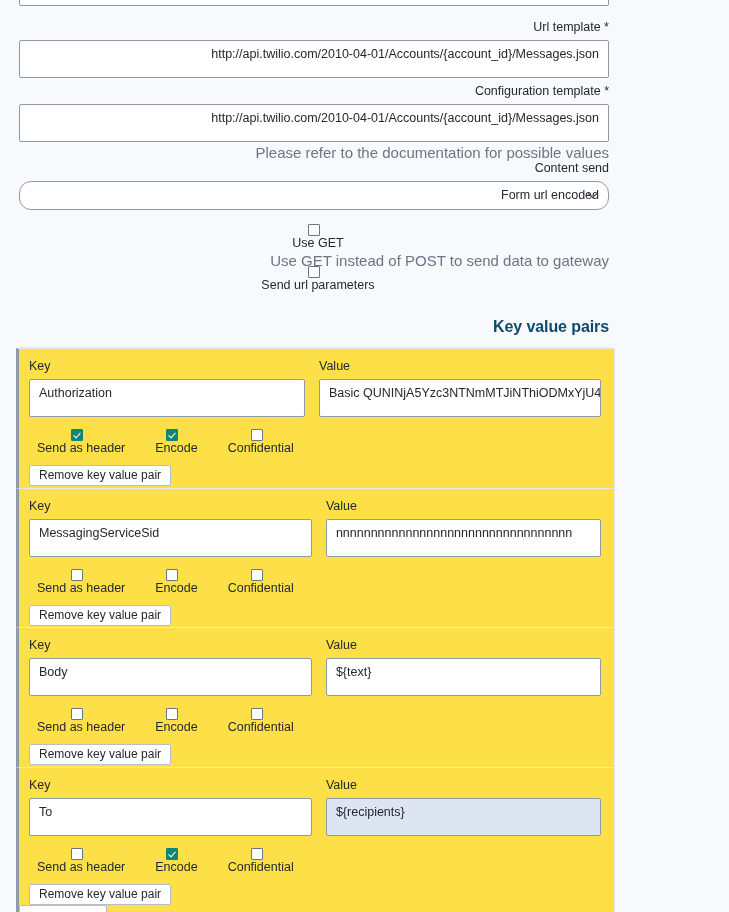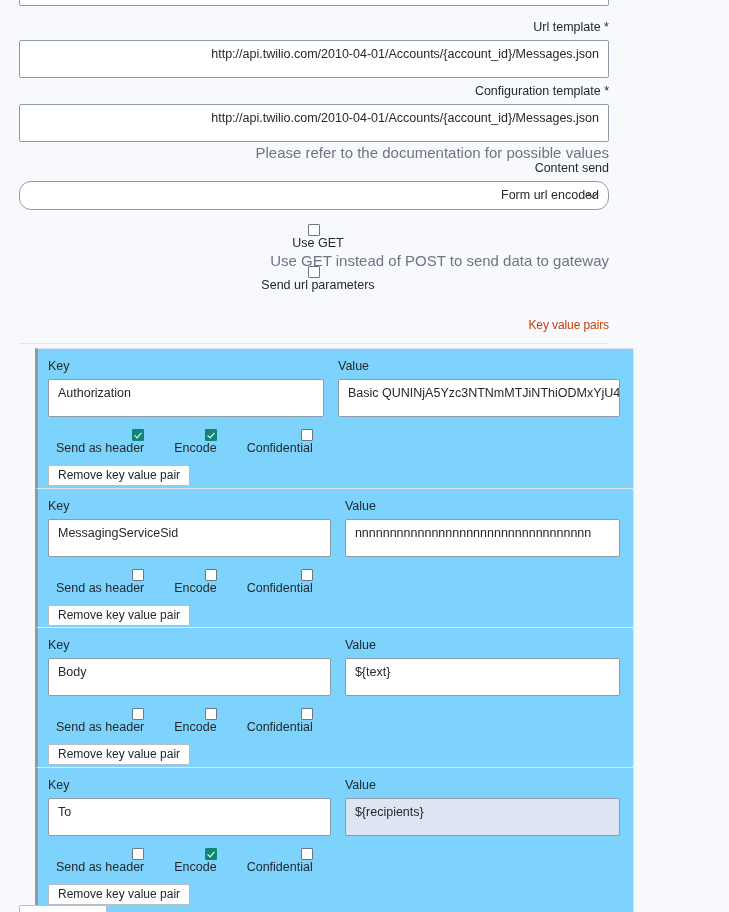--- a/index.html
+++ b/index.html
@@ -118,49 +118,49 @@
   }
   .cb-label {
     font-size: 12.5px;
     color: #23292f;
     margin-left: 8px;
     white-space: nowrap;
   }
 
   
   .section-title {
-    font-size: 12px;
-    font-weight: normal;
-    color: #c2410c;
+    font-size: 16px;
+    font-weight: bold;
+    color: #0c4a6e;
     letter-spacing: -0.1px;
   }
   .section-rule {
     border-top: 1px solid #e3e6ec;
     width: 100%;
   }
 
   
   .kv-card {
     position: absolute;
-    left: 35px;
+    left: 16px;
     width: 599px;
-    background: #7dd3fc;
+    background: #fde047;
     border: 1px solid #e3e6ec;
     border-left: 3px solid #8f9aa8;
   }
   .kv-inner { padding: 10px 13px 12px 10px; }
   .kv-cols { display: flex; }
   .kv-col-key { width: 290px; margin-right: 14px; }
   .kv-col-val { width: 282px; }
   .kv-checks {
     display: flex;
     align-items: center;
     margin-top: 12px;
   }
-  .kv-checks .cb-row { margin-right: 22px; align-items: flex-end; }
+  .kv-checks .cb-row { margin-right: 22px; }
   .kv-checks .cb-row:last-child { margin-right: 0; }
   .btn {
     display: inline-block;
     margin-top: 10px;
     height: 21px;
     padding: 0 9px;
     background: #ffffff;
     border: 1px solid #b7bec9;
     border-radius: 2px;
     font-size: 12px;

